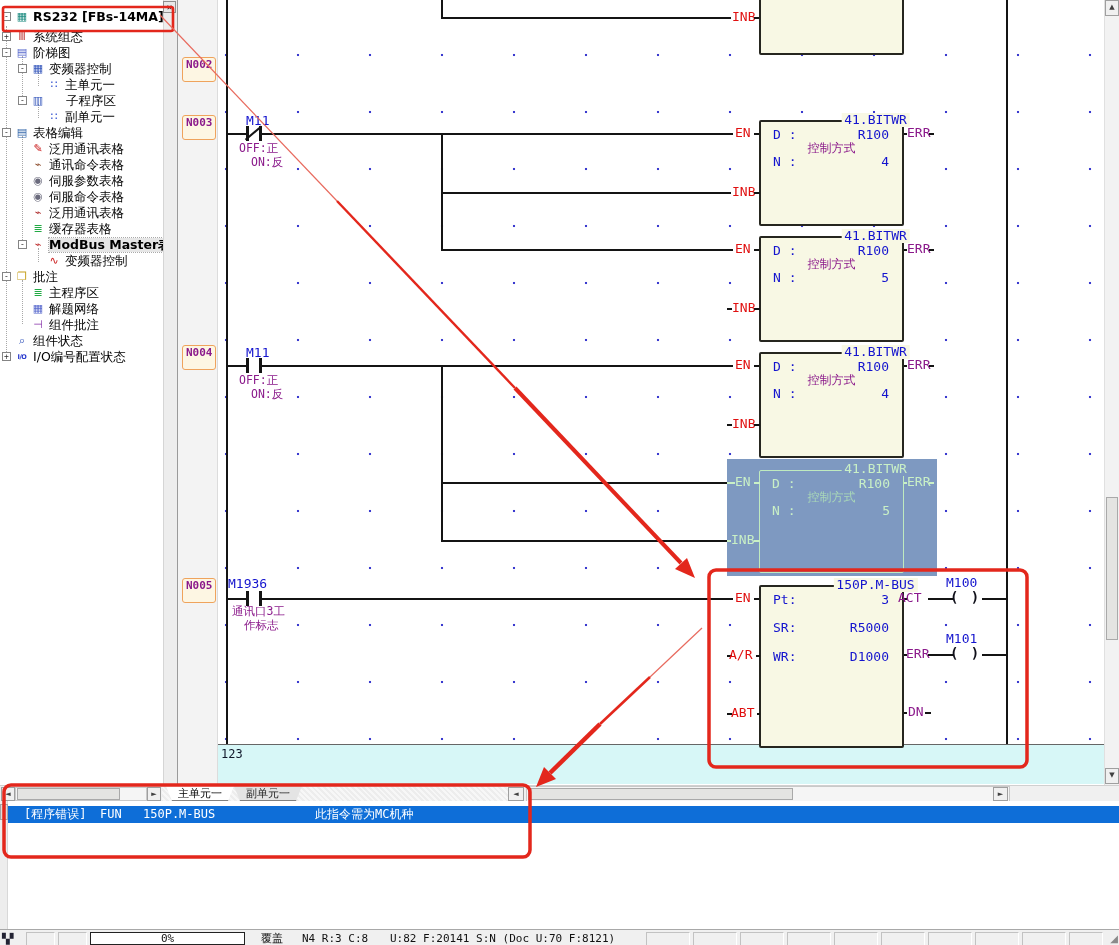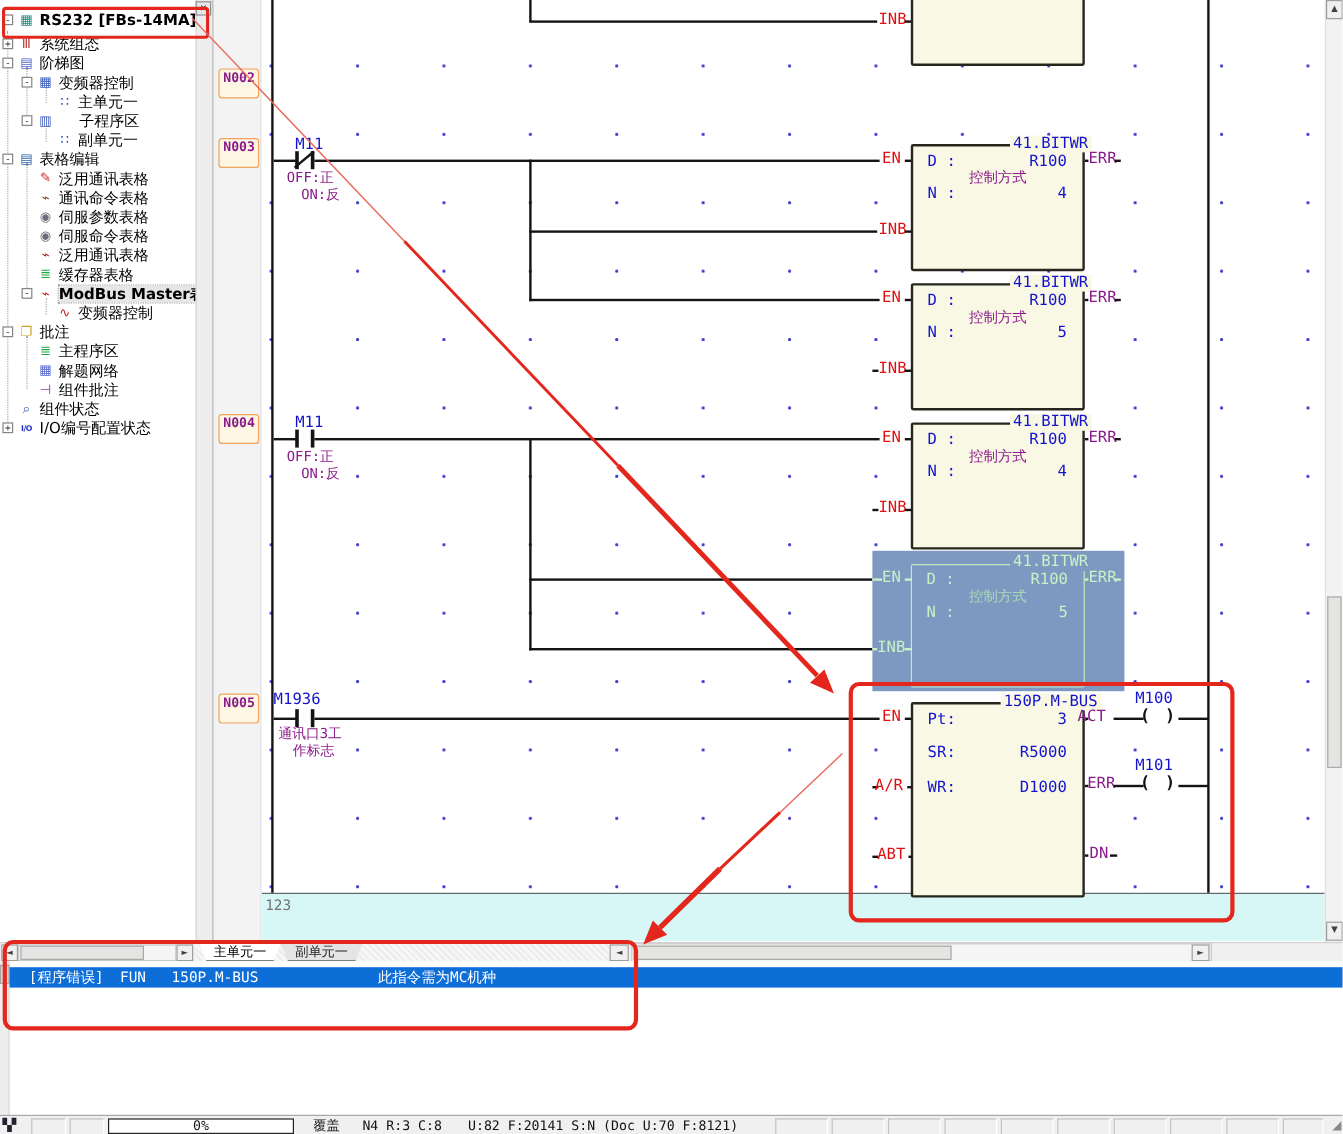--- a/index.html
+++ b/index.html
@@ -28,21 +28,21 @@
     border-right:1px solid #dcdcdc; }
   .netbox { position:absolute; width:34px; height:25px; background:#fdf6e3; border:1px solid #efa35c;
     border-radius:3px; font:bold 11px/13px "DejaVu Sans Mono",monospace; color:#8b1a8b; padding-left:3px; }
 
   
   #canvas { position:absolute; left:218px; top:0; width:886px; height:785px; background:#fff; overflow:hidden; }
   #draw { position:absolute; left:0; top:0; width:886px; height:744px;
     background-image:radial-gradient(circle at 8px 55px, #3a3acf 1px, rgba(0,0,0,0) 1.6px);
     background-size:72px 57px; }
   #marker-strip { position:absolute; left:0; top:744px; width:886px; height:40px; background:#d7f7f7;
-    border-top:1px solid #666; font:12px/14px "DejaVu Sans Mono",monospace; color:#737373; padding:2px 0 0 3px; }
+    border-top:1px solid #666; font:12px/14px "DejaVu Sans Mono",monospace; color:#0f172a; padding:2px 0 0 3px; }
 
   #ladder { position:absolute; left:0; top:0; width:1119px; height:785px; overflow:hidden; pointer-events:none; }
   #ladder > * { pointer-events:auto; }
   .t { position:absolute; font:13px/14px "DejaVu Sans Mono",monospace; white-space:pre; }
   .t11 { position:absolute; font:11.5px/13px "DejaVu Sans Mono",monospace; white-space:pre; }
   .blue { color:#1414ce; } .red { color:#e01010; } .pur { color:#8b1a8b; } .pale { color:#c9f0c6; }
   .wh { position:absolute; height:2px; background:#141414; }
   .wv { position:absolute; width:2px; background:#141414; }
   .wh.pale-w, .wv.pale-w { background:#c9f0c6; }
   .cbar { position:absolute; width:3px; height:15px; background:#141414; }

